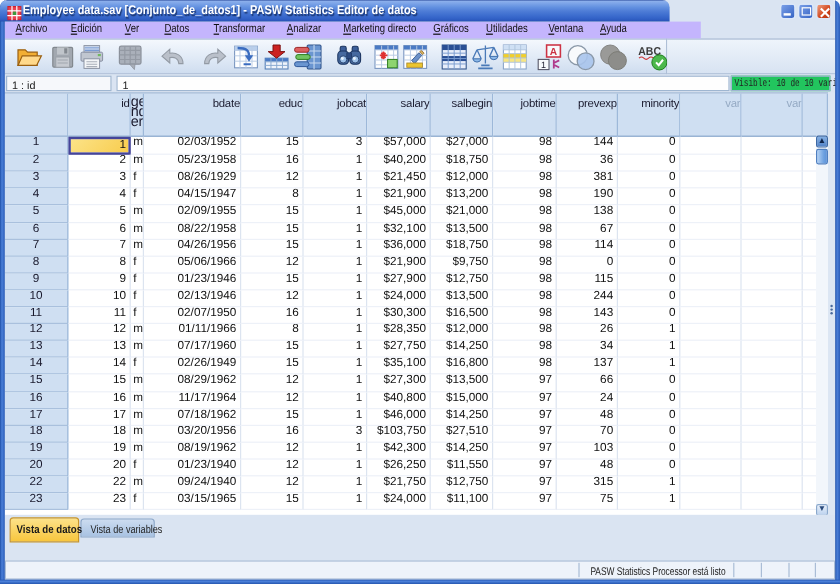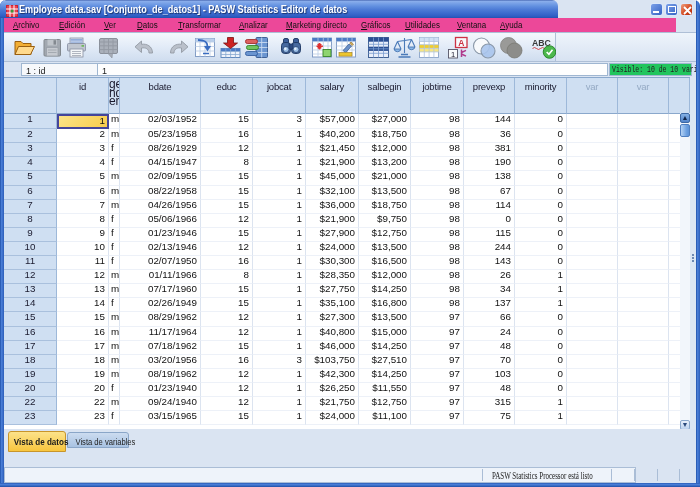--- a/index.html
+++ b/index.html
@@ -16,39 +16,39 @@
  text-shadow:1px 1px 1px #18336e; white-space:nowrap; transform:scaleX(0.87); transform-origin:0 0; }
 #ticon { position:absolute; left:6px; top:5px; }
 .wbtn { position:absolute; top:3px; width:13px; height:13px; border-radius:3px; border:1px solid #dce8fa; }
 #bmin { left:650px; background:linear-gradient(135deg,#7ba0e8,#3563c4); }
 #bmax { left:665px; background:linear-gradient(135deg,#7ba0e8,#3563c4); }
 #bclose { left:680px; background:linear-gradient(135deg,#f0a080,#d0441c 60%,#b03010); }
 #bmin i { position:absolute; left:2px; bottom:2px; width:6px; height:2px; background:#fff; }
 #bmax i { position:absolute; left:2px; top:2px; width:8px; height:7px; border:1.5px solid #fff; }
 .wbtn svg { position:absolute; left:1px; top:1px; }
 
-#menu { position:absolute; left:4px; top:18px; width:672px; height:14px; background:#ec4899; z-index:4; }
+#menu { position:absolute; left:4px; top:18px; width:580px; height:14px; background:#c4b5fd; z-index:4; }
 .mi { position:absolute; top:1px; font-size:9.7px; color:#111; display:inline-block; transform:scaleX(0.82); transform-origin:0 0; }
 
 #toolrow { position:absolute; left:4px; top:32px; width:692px; height:30px; background:#d7e2f1; }
 #toolbox { position:absolute; left:0px; top:0px; width:552px; height:30px;
  background:linear-gradient(180deg,#f4f8fd 0%,#e2ebf7 50%,#cfddef 100%);
  border:1px solid #aebfd6; border-left:none; }
 #toolrest { position:absolute; left:552px; top:0; right:0; height:30px;
  background:linear-gradient(180deg,#eef4fb,#d8e3f2); border-top:1px solid #aebfd6; border-bottom:1px solid #aebfd6;}
 .tbi { position:absolute; top:3px; }
 
 #refbar { position:absolute; left:4px; top:62px; width:692px; height:15px; background:#dae4f2; }
 .rbox { position:absolute; top:1px; height:13px; background:#fefefe; border:1px solid #9fb6d1; font-size:9px; color:#222; }
 
 #grid { position:absolute; left:4px; top:77px; width:686px; height:353px; background:#fff; overflow:hidden; border-top:1px solid #8aa8cc;}
 table { border-collapse:separate; border-spacing:0; table-layout:fixed; width:686px; }
 td, th { box-sizing:border-box; overflow:hidden; white-space:nowrap; font-weight:normal; }
 th { height:36px; background:#cfdff2; border-right:1px solid #9db8d9; border-bottom:1px solid #8aa8cc;
- font-size:9.5px; letter-spacing:-0.2px; color:#1a1a2e; text-align:center; vertical-align:top; padding-top:3px; }
+ font-size:9.5px; letter-spacing:-0.2px; color:#1a1a2e; text-align:right; vertical-align:top; padding-top:3px; }
 th.corner { border-right:1px solid #9db8d9; }
 th.varh { color:#95aac4; }
 td { height:14px; }
 tr.tall td { height:15px; }
 td { font-size:9.8px; color:#111; border-right:1px solid #dce4f0; border-bottom:1px solid #edf1f8; vertical-align:top; line-height:10.5px; }
 td.rn { background:#cfdff2; border-right:1px solid #9db8d9; border-bottom:1px solid #a9c0dd; text-align:center; color:#1a1a2e; }
 td.num { text-align:right; padding-right:3px; }
 td.gen { text-align:left; padding-left:2px; }
 td.sel { background:linear-gradient(135deg,#fce388,#f8cc4d); border:2px solid #45459a; padding-right:2px; }
 
@@ -63,21 +63,21 @@
 .tab { position:absolute; font-size:10px; border-radius:3px 3px 0 0; }
 #tab1 { left:4px; top:2px; width:58px; height:21px; background:linear-gradient(180deg,#fce28a 0%,#f8c63e 100%);
  border:1px solid #c8952a; font-weight:bold; color:#1a1a1a; line-height:19px; }
 #tab1 { text-align:center; z-index:2; }
 #tab1 span { display:inline-block; font-size:9.5px; transform:scaleX(0.85); transform-origin:50% 50%; white-space:nowrap; }
 #tab2 { left:63px; top:3px; width:62px; height:16px; background:linear-gradient(180deg,#ccdcf0,#a8c2e2);
  border:1px solid #8aa6c8; color:#222; line-height:18px; }
 #tab2 { text-align:center; }
 #tab2 span { display:inline-block; transform:scaleX(0.80); transform-origin:50% 50%; white-space:nowrap; font-size:9.5px; }
 
-#status { position:absolute; left:4px; top:467px; width:632px; height:16px; background:#eef3fa; border:1px solid #aabdd6;font-family:Liberation Serif, serif; }
+#status { position:absolute; left:4px; top:467px; width:692px; height:16px; background:#eef3fa; border:1px solid #aabdd6; }
 #status .sec { position:absolute; top:1px; bottom:1px; border-left:1px solid #aabdd6; }
 #stext { position:absolute; left:487px; top:2.5px; font-size:9.3px; color:#222; transform:scaleX(0.75); transform-origin:0 0; white-space:nowrap; }
 .dots3v span, .dots3h span { display:block; width:2px; height:2px; background:#4a6a9c; border-radius:50%; margin:1px; }
 .dots3h span { display:inline-block; vertical-align:middle; }
 </style></head>
 <body>
 <div id="win">
   <div id="title">
     <svg id="ticon" width="12" height="12" viewBox="0 0 12 12">
       <rect x="0" y="0" width="12" height="12" fill="#cc2233"></rect>
@@ -230,21 +230,21 @@
 <svg class="tbi" style="left:527px" width="27" height="24" viewBox="0 0 27 24">
  <text x="1" y="10" font-family="Liberation Sans, sans-serif" font-size="9.5" font-weight="bold" fill="#3a3a3a" transform="scale(0.92,1)">ABC</text>
  <path d="M1.5 12.5 q2 -2 4 0 t4 0 t4 0 t4 0" stroke="#cc3333" stroke-width="0.9" fill="none"></path>
  <circle cx="18.5" cy="16" r="6.3" fill="#4cb84c" stroke="#1a7a1a" stroke-width="0.8"></circle>
  <path d="M15.7 16 l2.2 2.3 L21.5 13.8" stroke="#fff" stroke-width="1.7" fill="none"></path>
 </svg>
 </div>
       <div id="toolrest"></div>
     </div>
   <div id="refbar">
-    <div class="rbox" style="left:17px; width:88px; padding:1.5px 0 0 4px; background:#f6f8fb;">1 : id</div>
+    <div class="rbox" style="left:1px; width:88px; padding:1.5px 0 0 4px; background:#f6f8fb;">1 : id</div>
     <div class="rbox" style="left:93px; width:511px; padding:1.5px 0 0 4px;">1</div>
     <div class="rbox" style="left:605px; width:83px; background:#22c55e;font-family:Liberation Mono, monospace;"><span style="display:inline-block; transform:scaleX(0.72); transform-origin:0 0; margin:1px 0 0 2px; white-space:nowrap;">Visible: 10 de 10 variables</span></div>
   </div>
   <div id="grid">
     <table>
       <tbody>
           <tr>
         <th class="corner" style="width:53px"></th>
         <th style="width:52px">id</th>
         <th style="width:11px; font-size:12px; line-height:8.6px; padding-top:2px;">ge<br>nd<br>er</th>

